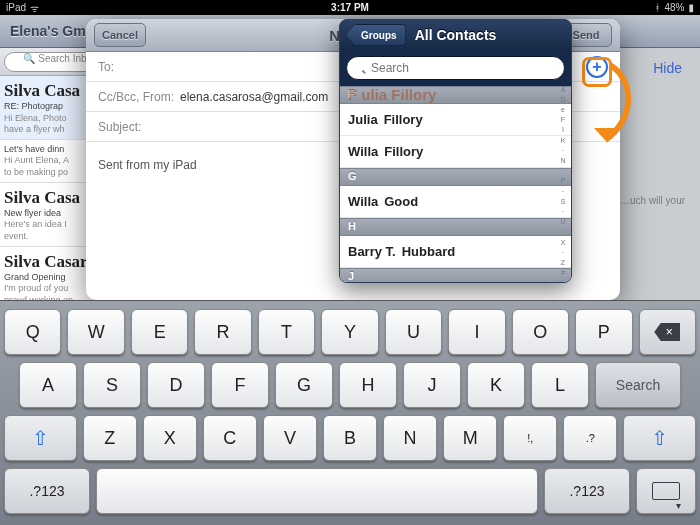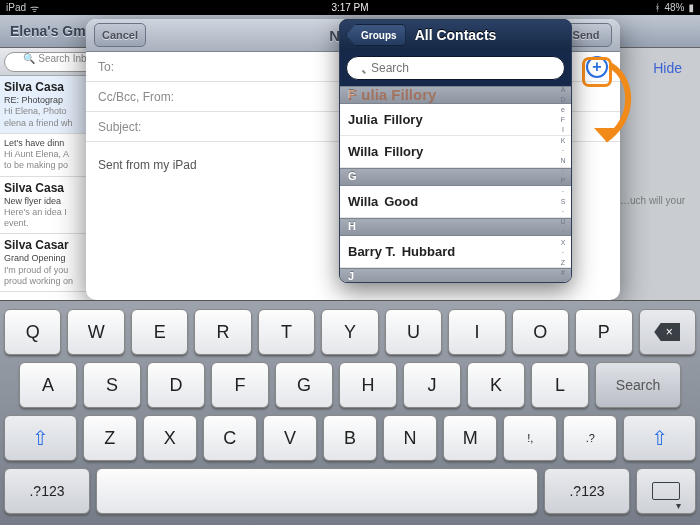--- a/index.html
+++ b/index.html
@@ -1,36 +1,36 @@
 <!DOCTYPE html>
 <html><head>
 <meta charset="utf-8">
 <style>
   * { margin:0; padding:0; box-sizing:border-box; font-family: -apple-system, Helvetica, Arial, sans-serif; }
   html,body { width:700px; height:525px; overflow:hidden; background:#000; }
   .screen { position:relative; width:700px; height:525px; background:#c9cdd2; }
 
   
   .statusbar { position:absolute; top:0; left:0; right:0; height:15px; background:#000; color:#ccc; font-size:10px; display:flex; align-items:center; padding:4px 6px; z-index:30; }
-  .statusbar .center { position:absolute; left:50%; transform:translateX(-50%); font-weight:normal; color:#eee;}
+  .statusbar .center { position:absolute; left:50%; transform:translateX(-50%); font-weight:bold; color:#eee;}
   .statusbar .right { margin-left:auto; display:flex; gap:4px; align-items:center;}
   .sb-left { display:flex; gap:4px; align-items:center;}
 
   
   .mailbar { position:absolute; top:15px; left:0; right:0; height:33px; background:linear-gradient(#bfc7d1,#97a2b3); border-bottom:1px solid #666; display:flex; align-items:center; z-index:5; color:#3b4456;}
   .mailbar .nav-title { font-weight:bold; font-size:14px; margin-left:10px; text-shadow:0 1px 0 #e3e7ee;}
   .hide { position:absolute; right:18px; top:60px; color:#3d63d3; font-size:14px; z-index:5;}
 
   
   .sidebar { position:absolute; top:48px; left:0; width:134px; height:252px; background:#fff; border-right:1px solid #aaa; overflow:hidden; z-index:4;}
   .searchbar { height:28px; background:linear-gradient(#e6e8ec,#cfd3da); border-bottom:1px solid #aaa; display:flex; align-items:center; padding:0 4px;}
   .searchbox { flex:1; height:20px; border:1px solid #999; border-radius:10px; background:#fff; font-size:10px; color:#888; padding:0 6px 0 18px; position:relative;}
   .msg { border-bottom:1px solid #ddd; padding:4px 4px; font-size:9px; line-height:1.25; color:#888; }
   .msg.sel { background:#e6effc;}
-  .msg .from { font-size:12px; font-weight:bold; color:#222;}
+  .msg .from { font-size:17px; font-weight:bold; color:#222;font-family:Liberation Serif, serif;}
   .msg .sub { color:#444;}
 
   
   .sheet { position:absolute; top:19px; left:86px; width:534px; height:281px; background:#fff; border-radius:10px; box-shadow:0 8px 30px rgba(0,0,0,.5); z-index:10; overflow:hidden; }
   .sheet-toolbar { height:33px; background:linear-gradient(#cfd5de,#a9b1be); border-bottom:1px solid #7d8592; display:flex; align-items:center; justify-content:space-between; padding:0 8px; }
   .tb-btn { min-width:52px; height:24px; border:1px solid #6b7483; border-radius:5px; background:linear-gradient(#c2c9d4,#9aa3b3); color:#4a4f5b; font-size:11px; font-weight:bold; display:flex; align-items:center; justify-content:center; text-shadow:0 1px 0 #dde1e8;}
   .tb-title { font-weight:bold; font-size:15px; color:#414a58; text-shadow:0 1px 0 #e4e7ee; position:absolute; left:50%; transform:translateX(-50%);}
   .fields { }
   .field { display:flex; align-items:center; height:30px; border-bottom:1px solid #e0e0e0; padding:0 12px; font-size:12px; color:#888;}
   .field .label { color:#8a8a8a; }
@@ -108,21 +108,21 @@
 <span class="hide">Hide</span>
 
 <div class="sidebar">
   <div class="searchbar">
     <div class="searchbox" title="Search Inbox">🔍 <span>Search Inbox</span></div>
   </div>
   <div class="msg sel">
     <div class="from">Silva Casa</div>
     <div class="sub">RE: Photograp</div>
     <div>Hi Elena, Photo</div>
-    <div>elena a friend wh</div>
+    <div>have a flyer wh</div>
   </div>
   <div class="msg">
     <div class="sub">Let's have dinn</div>
     <div>Hi Aunt Elena, A</div>
     <div>to be making po</div>
   </div>
   <div class="msg">
     <div class="from">Silva Casa</div>
     <div class="sub">New flyer idea</div>
     <div>Here's an idea I</div>
@@ -144,20 +144,21 @@
     <div class="tb-title">New M</div>
     <div class="tb-btn">Send</div>
   </div>
   <div class="fields">
     <div class="field">
       <span class="label">To:</span>
       <span class="plus">+</span>
     </div>
     <div class="field">
       <span class="label">Cc/Bcc, From:</span>
+      <span class="value">elena.casarosa@gmail.com</span>
     </div>
     <div class="field">
       <span class="label">Subject:</span>
     </div>
   </div>
   <div class="body">Sent from my iPad</div>
   <div class="highlight-ring" style="top:38px; right:8px;"></div>
 </div>
 
 <div class="popover">

